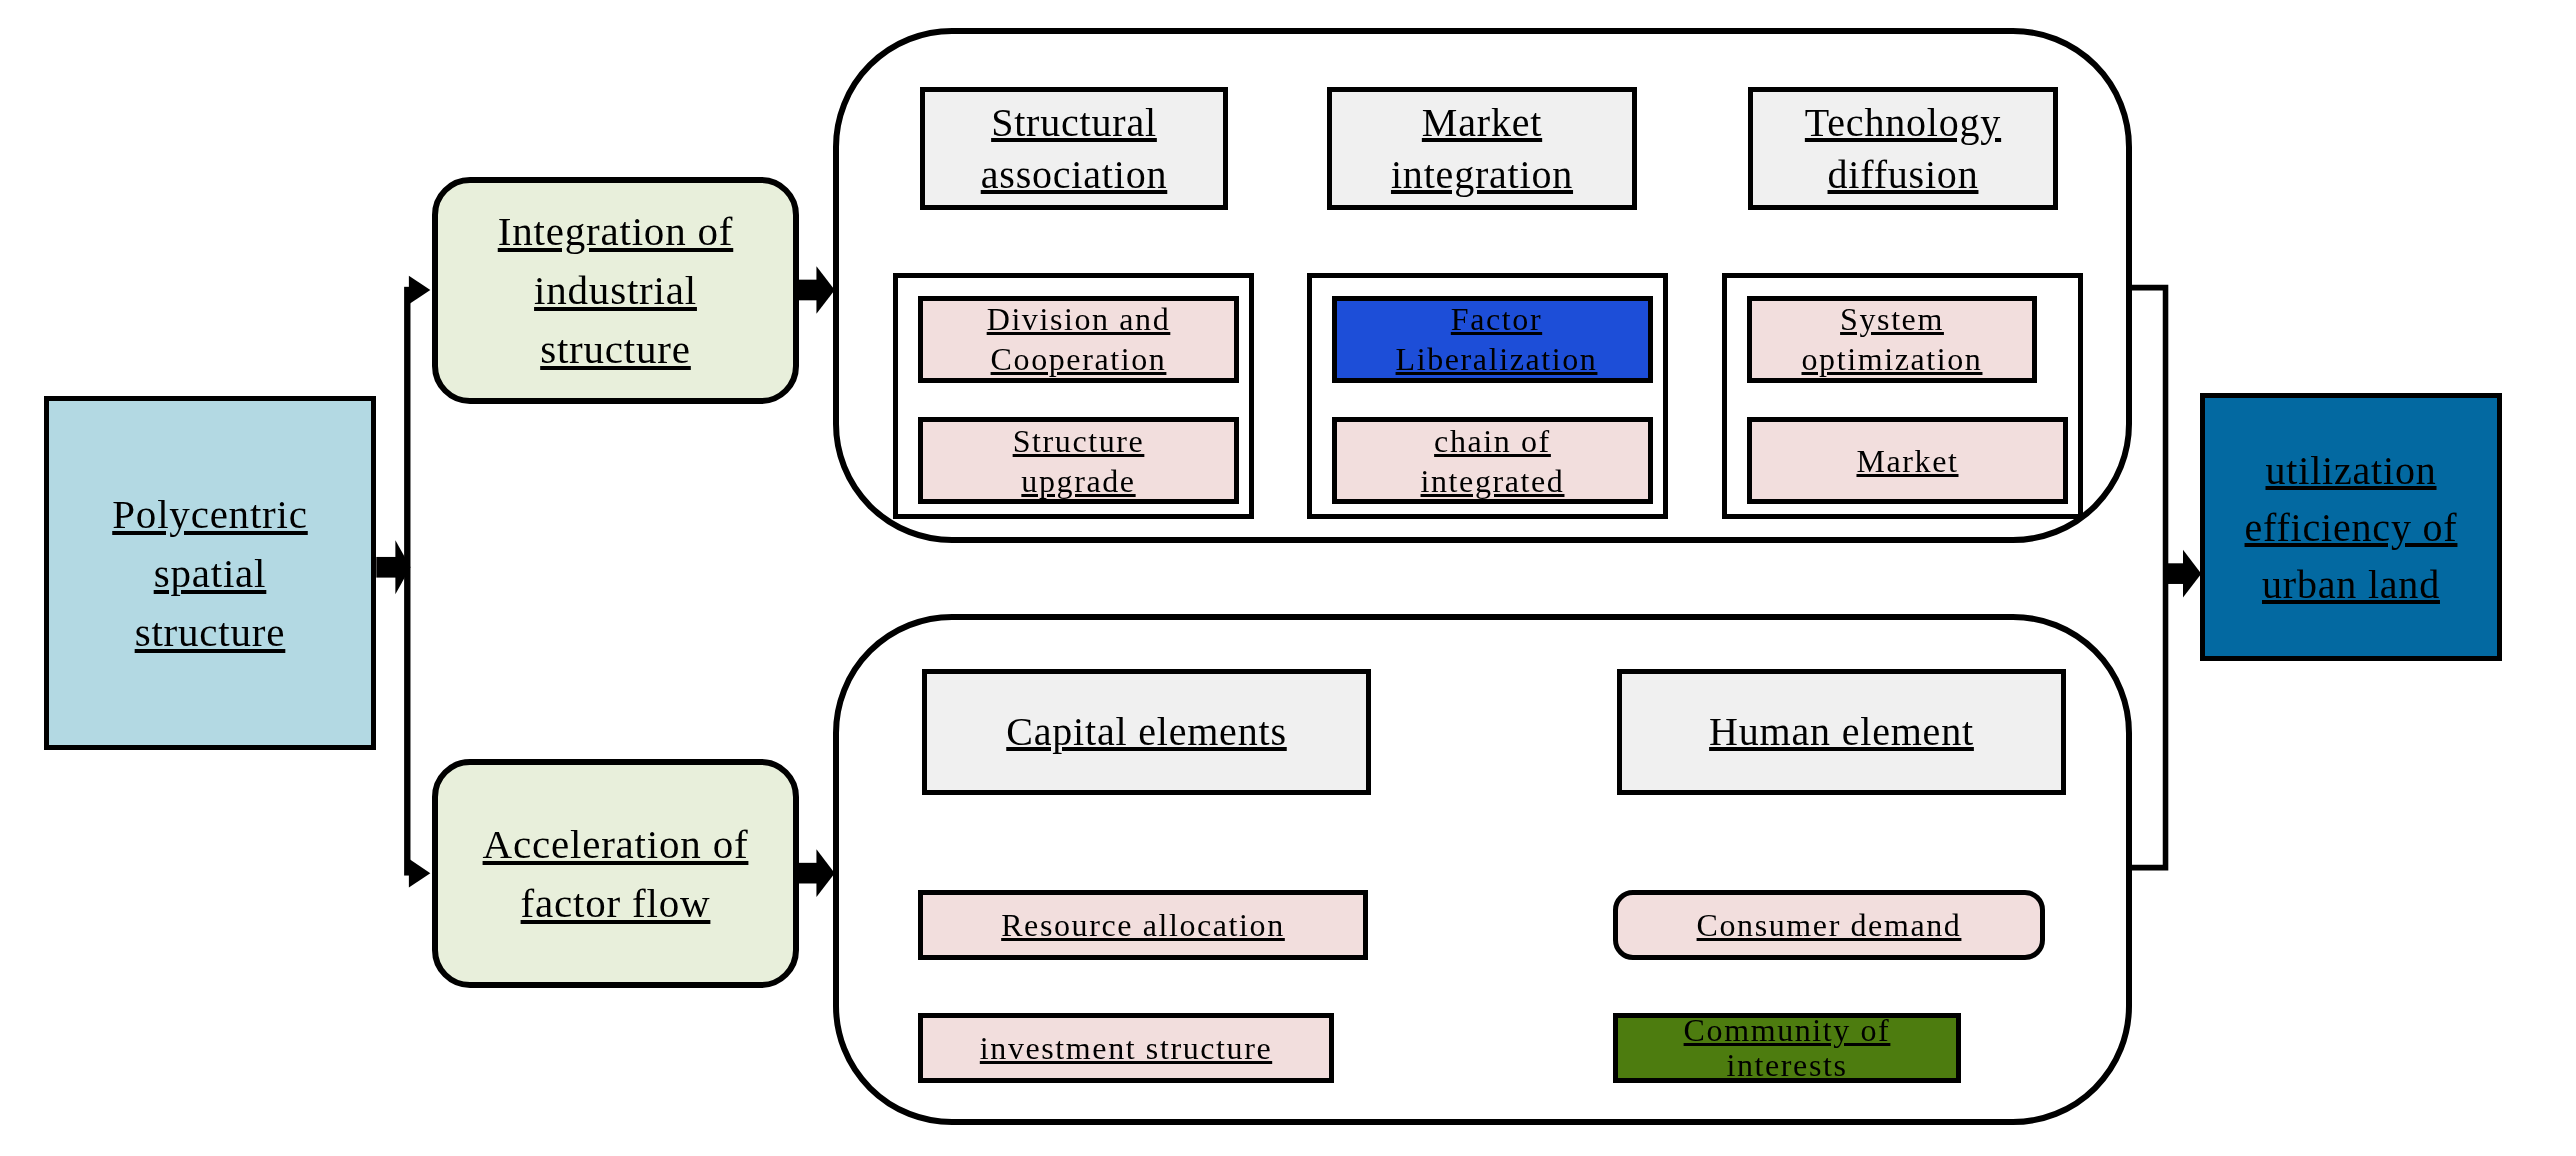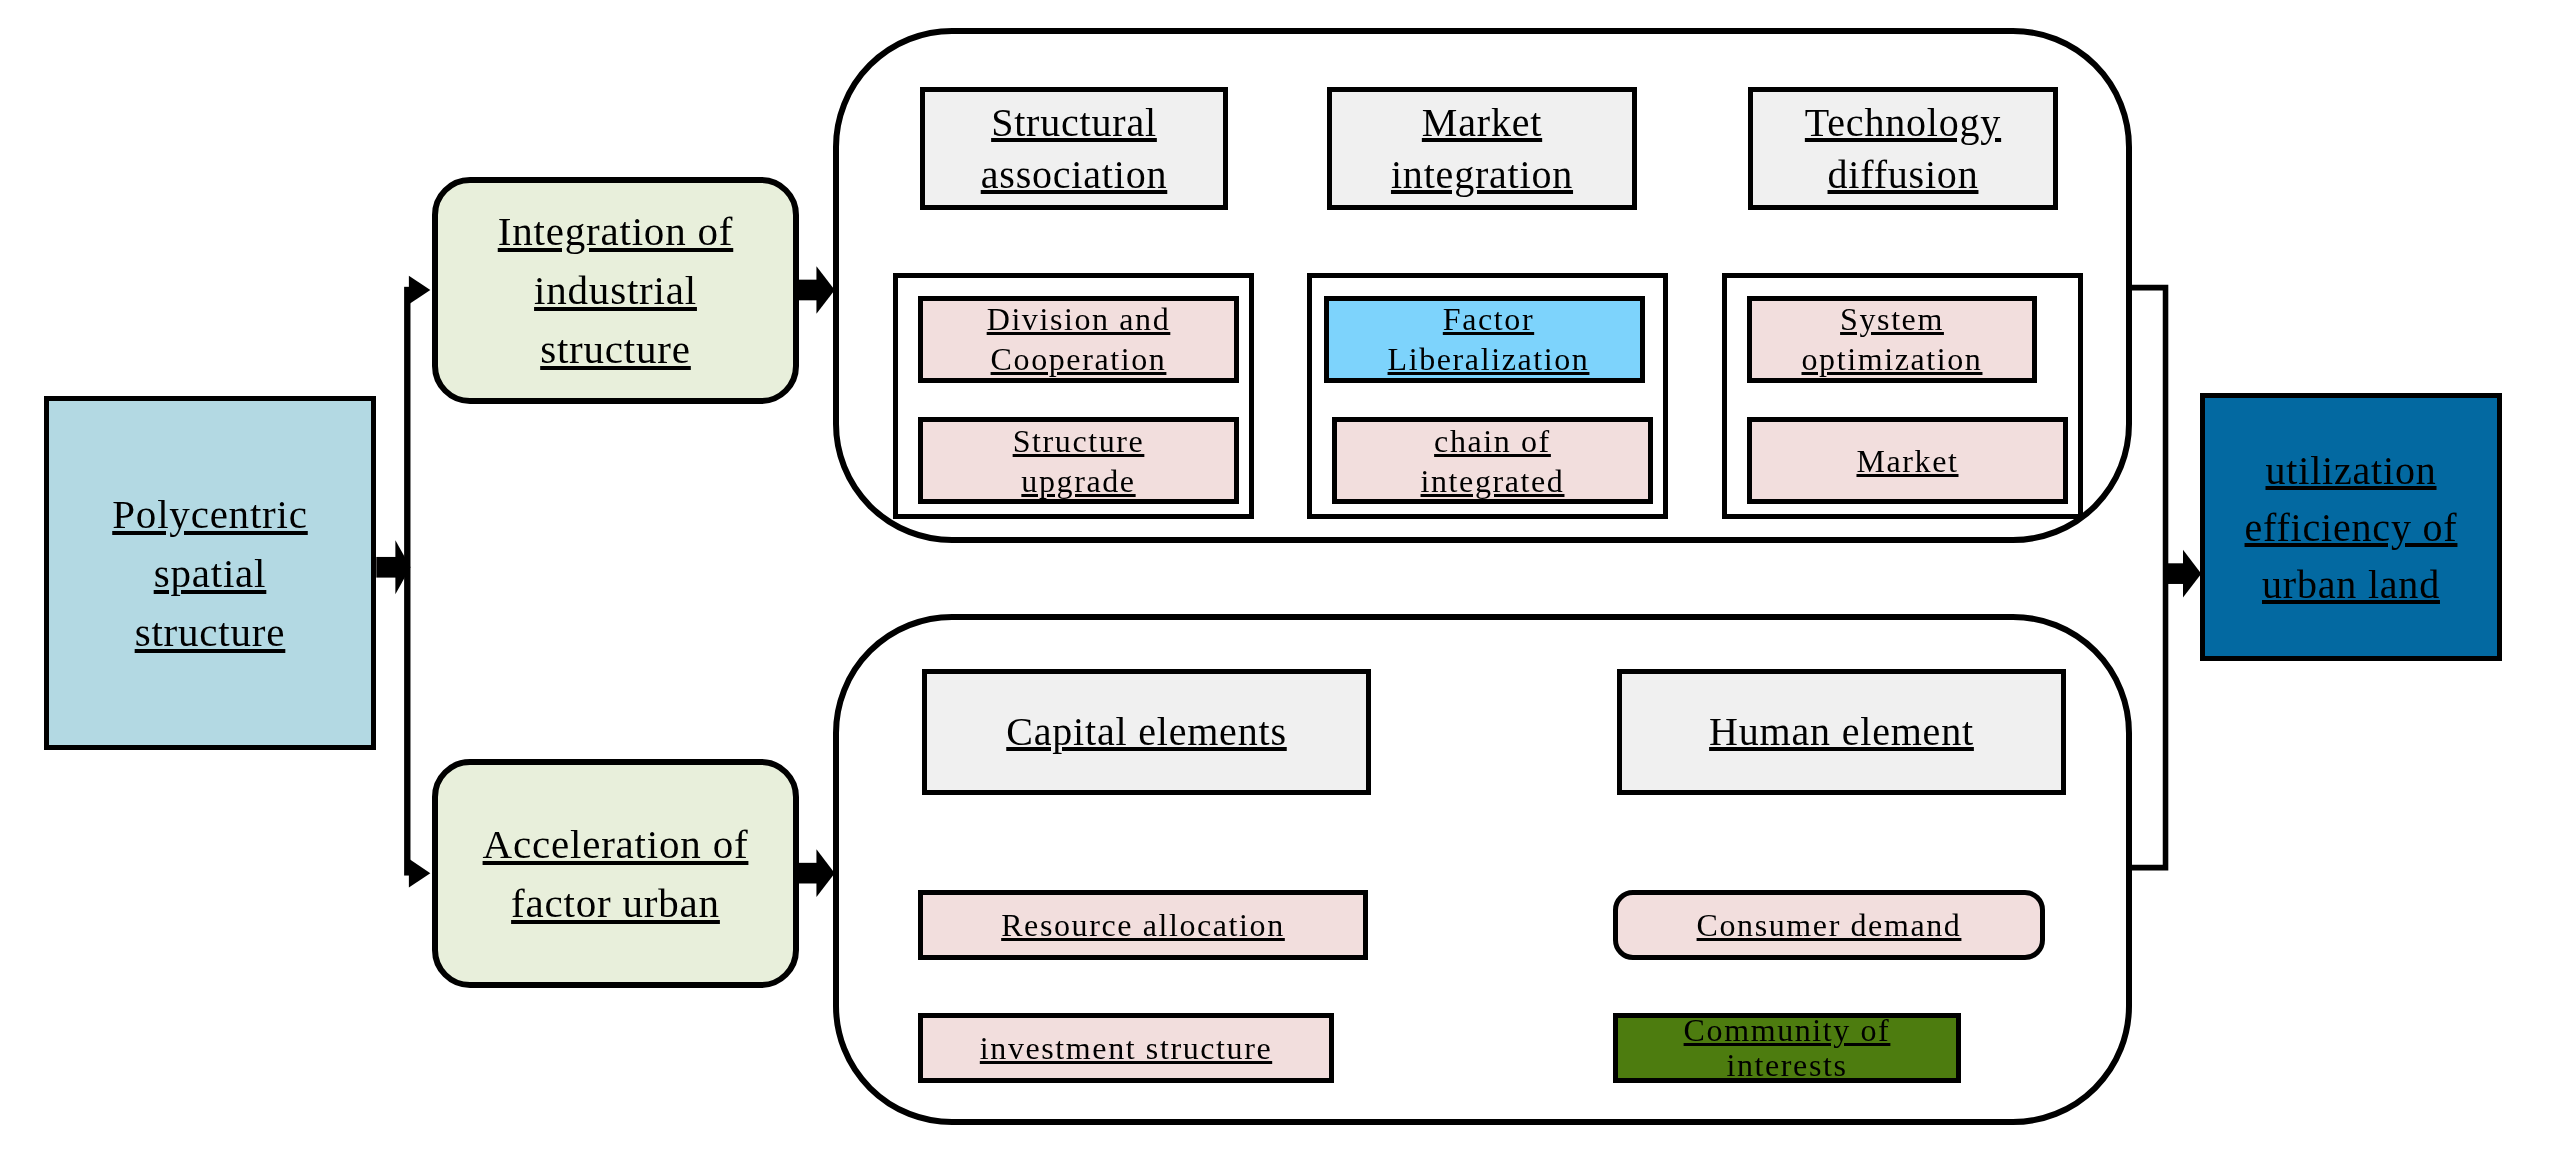--- a/index.html
+++ b/index.html
@@ -117,21 +117,21 @@
   </svg>
 
   <div class="box node" style="left: 44px; top: 396px; width: 332px; height: 354px; background-color: rgb(179, 217, 227);">
     <span class="wrap" style="max-width:246px;">Polycentric spatial structure</span>
   </div>
 
   <div class="box node rounded" style="left: 432px; top: 177px; width: 367px; height: 227px; background-color: rgb(232, 239, 219);">
     <span class="wrap" style="max-width:262px;">Integration of industrial structure</span>
   </div>
   <div class="box node rounded" style="left: 432px; top: 759px; width: 367px; height: 229px; background-color: rgb(232, 239, 219);">
-    <span class="wrap" style="max-width:274px;">Acceleration of factor urban</span>
+    <span class="wrap" style="max-width:274px;">Acceleration of factor flow</span>
   </div>
 
   <div class="container" style="left:833px;top:28px;width:1299px;height:515px;"></div>
 
   <div class="box hdr" style="left: 920px; top: 87px; width: 308px; height: 123px; background-color: rgb(240, 240, 240);">
     <span class="wrap" style="max-width:238px;">Structural association</span>
   </div>
   <div class="box hdr" style="left: 1327px; top: 87px; width: 310px; height: 123px; background-color: rgb(240, 240, 240);">
     <span class="wrap" style="max-width:238px;">Market integration</span>
   </div>
@@ -142,21 +142,21 @@
   <div class="box group" style="left:893px;top:273px;width:361px;height:246px;">
     <div class="box item" style="left: 20px; top: 17.5px; width: 321px; height: 87px; background-color: rgb(242, 222, 221);">
       <span class="wrap" style="max-width:230px;">Division and Cooperation</span>
     </div>
     <div class="box item" style="left: 20px; top: 139px; width: 321px; height: 87px; background-color: rgb(242, 222, 221);">
       <span class="wrap" style="max-width:199px;">Structure upgrade</span>
     </div>
   </div>
 
   <div class="box group" style="left:1307px;top:273px;width:361px;height:246px;">
-    <div class="box item" style="left: 12px; top: 17.5px; width: 321px; height: 87px; background-color: #7dd3fc; padding-left: 8px;">
+    <div class="box item" style="left: 20px; top: 17.5px; width: 321px; height: 87px; background-color: #1d4ed8; padding-left: 8px;">
       <span class="wrap" style="max-width:246px;">Factor Liberalization</span>
     </div>
     <div class="box item" style="left: 20px; top: 139px; width: 321px; height: 87px; background-color: rgb(242, 222, 221);">
       <span class="wrap" style="max-width:175px;">chain of integrated</span>
     </div>
   </div>
 
   <div class="box group" style="left:1722px;top:273px;width:361px;height:246px;">
     <div class="box item" style="left: 20px; top: 17.5px; width: 290px; height: 87px; background-color: rgb(242, 222, 221);">
       <span class="wrap" style="max-width:223px;">System optimization</span>

